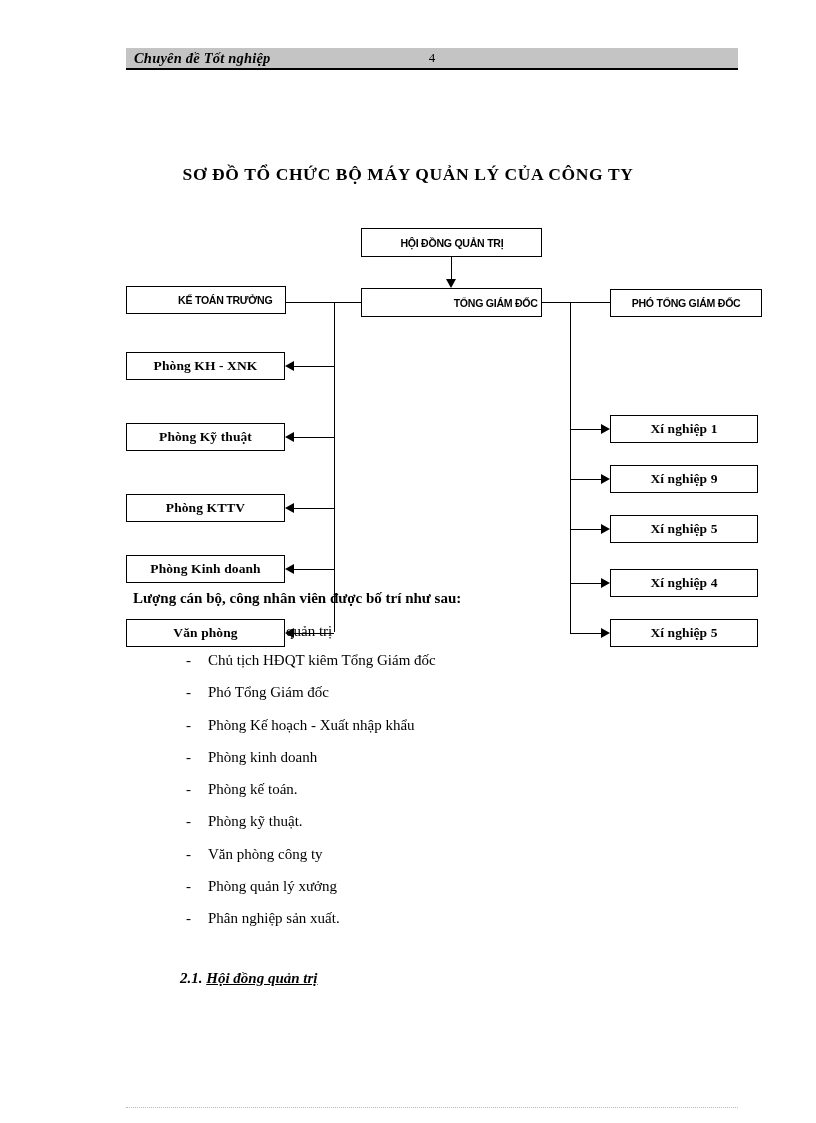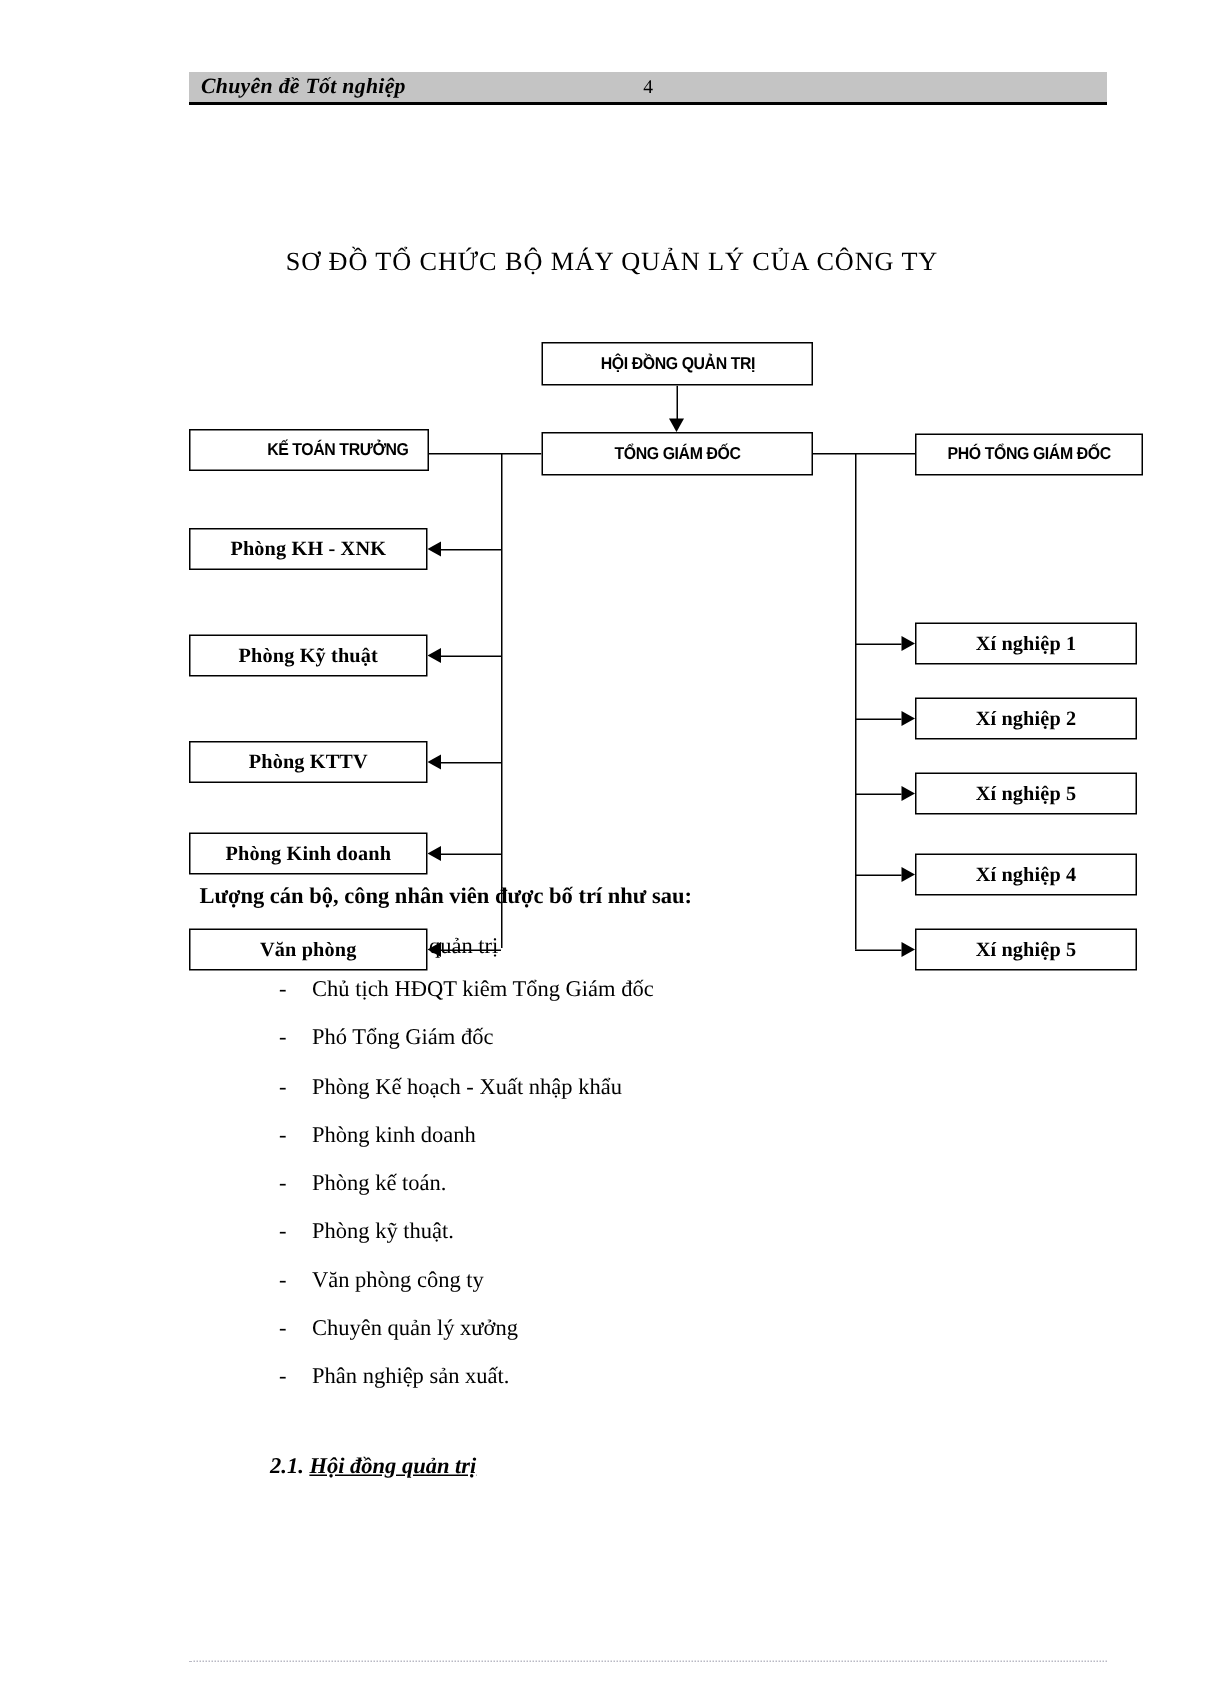--- a/index.html
+++ b/index.html
@@ -55,21 +55,21 @@
   }
 
   
   #chart-title {
     position: absolute;
     left: 0;
     top: 164px;
     width: 816px;
     text-align: center;
     font-size: 17.5px;
-    font-weight: normal;
+    font-weight: bold;
     letter-spacing: 0.6px;
     white-space: nowrap;
   }
 
   
   #chart {
     position: absolute;
     left: 0;
     top: 0;
     width: 816px;
@@ -213,21 +213,21 @@
 
   <div id="chart">
 
     <div class="node node-top" style="left:361px; top:228px; width:181px; height:29px;">
       <span>HỘI ĐỒNG QUẢN TRỊ</span>
     </div>
 
     <div class="vline" style="left:451px; top:257px; height:24px;"></div>
     <div class="arrow-down" style="left:446px; top:279px;"></div>
 
-    <div class="node node-top" style="left:361px; top:288px; width:181px; height:29px;">
+    <div class="node node-top" style="left:361px; top:288px; width:181px; height:29px;justify-content:flex-end;">
       <span>TỔNG GIÁM ĐỐC</span>
     </div>
 
     <div class="node node-top" style="left:126px; top:286px; width:160px; height:28px;padding-left:38px;">
       <span>KẾ TOÁN TRƯỞNG</span>
     </div>
 
     <div class="node node-top" style="left:610px; top:289px; width:152px; height:28px;">
       <span>PHÓ TỔNG GIÁM ĐỐC</span>
     </div>
@@ -269,21 +269,21 @@
     <div class="hline" style="left:294px; top:633px; width:40px;"></div>
     <div class="arrow-left" style="left:285px; top:628px; z-index:6;"></div>
 
     <div class="node node-dept" style="left:610px; top:415px; width:148px; height:28px;">
       <span>Xí nghiệp 1</span>
     </div>
     <div class="hline" style="left:570px; top:429px; width:31px;"></div>
     <div class="arrow-right" style="left:601px; top:424px;"></div>
 
     <div class="node node-dept" style="left:610px; top:465px; width:148px; height:28px;">
-      <span>Xí nghiệp 2</span>
+      <span>Xí nghiệp 9</span>
     </div>
     <div class="hline" style="left:570px; top:479px; width:31px;"></div>
     <div class="arrow-right" style="left:601px; top:474px;"></div>
 
     <div class="node node-dept" style="left:610px; top:515px; width:148px; height:28px;">
       <span>Xí nghiệp 5</span>
     </div>
     <div class="hline" style="left:570px; top:529px; width:31px;"></div>
     <div class="arrow-right" style="left:601px; top:524px;"></div>
 
@@ -328,21 +328,21 @@
     <div class="bullet-row">
       <span class="bullet-dash">-</span>
       <span class="bullet-text">Phòng kỹ thuật.</span>
     </div>
     <div class="bullet-row">
       <span class="bullet-dash">-</span>
       <span class="bullet-text">Văn phòng công ty</span>
     </div>
     <div class="bullet-row">
       <span class="bullet-dash">-</span>
-      <span class="bullet-text">Chuyên quản lý xưởng</span>
+      <span class="bullet-text">Phòng quản lý xưởng</span>
     </div>
     <div class="bullet-row">
       <span class="bullet-dash">-</span>
       <span class="bullet-text">Phân nghiệp sản xuất.</span>
     </div>
   </div>
 
   <div id="section-heading">
     <span class="num">2.1. </span><span class="underlined">Hội đồng quản trị</span>
   </div>

